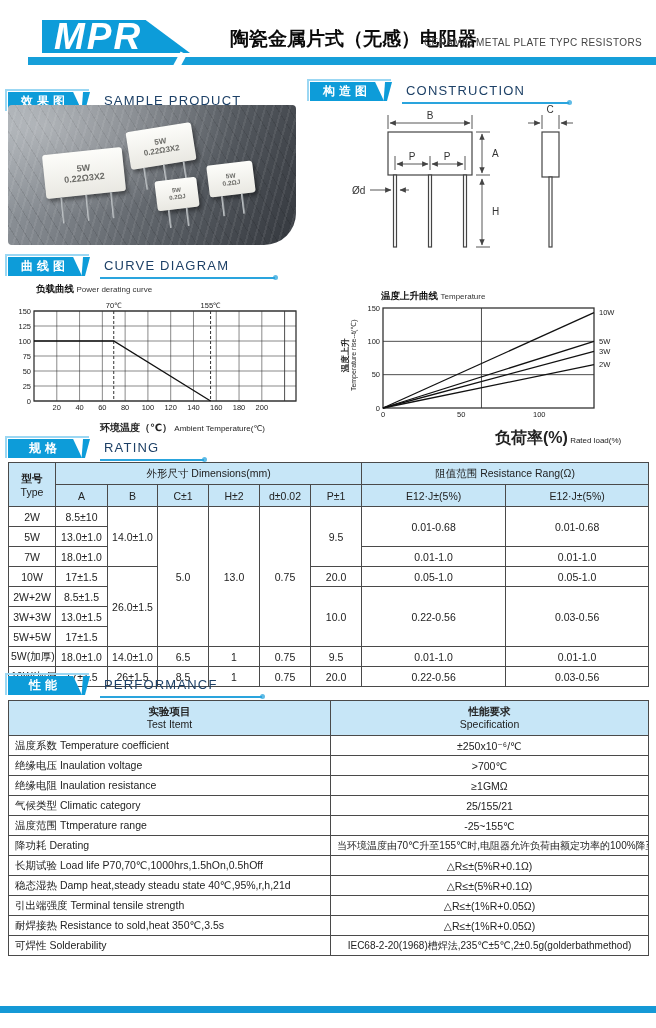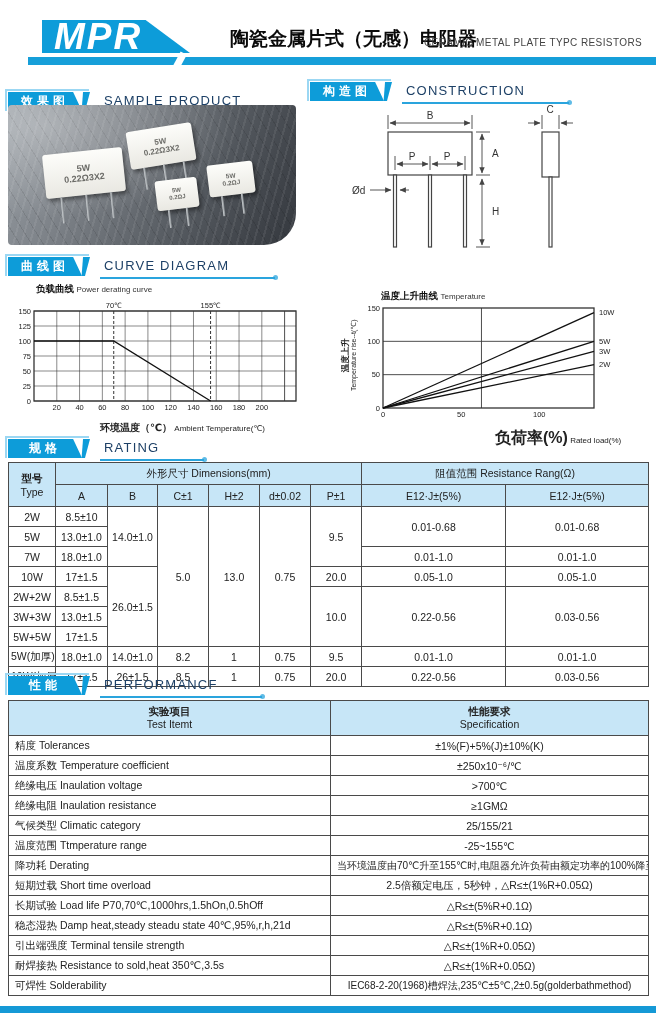--- a/index.html
+++ b/index.html
@@ -405,21 +405,21 @@
         <td>13.0±1.5</td>
       </tr>
       <tr>
         <td>5W+5W</td>
         <td>17±1.5</td>
       </tr>
       <tr>
         <td>5W(加厚)</td>
         <td>18.0±1.0</td>
         <td>14.0±1.0</td>
-        <td>8.2</td>
+        <td>6.5</td>
         <td>1</td>
         <td>0.75</td>
         <td>9.5</td>
         <td>0.01-1.0</td>
         <td>0.01-1.0</td>
       </tr>
       <tr>
         <td>10W(加厚)</td>
         <td>17±1.5</td>
         <td>26±1.5</td>
@@ -457,24 +457,20 @@
           <span>Test Itemt</span>
         </td>
         <td>
           <span class="hd-cn">性能要求</span><br>
           <span>Specification</span>
         </td>
       </tr>
     </thead>
     <tbody>
       <tr>
-          <td class="item">精度 Tolerances</td>
-          <td class="spec">±1%(F)+5%(J)±10%(K)</td>
-        </tr>
-      <tr>
           <td class="item">温度系数 Temperature coefficient</td>
           <td class="spec">±250x10⁻⁶/℃</td>
         </tr>
       <tr>
           <td class="item">绝缘电压 Inaulation voltage</td>
           <td class="spec">&gt;700℃</td>
         </tr>
       <tr>
           <td class="item">绝缘电阻 Inaulation resistance</td>
           <td class="spec">≥1GMΩ</td>
@@ -485,24 +481,20 @@
         </tr>
       <tr>
           <td class="item">温度范围 Ttmperature range</td>
           <td class="spec">-25~155℃</td>
         </tr>
       <tr>
           <td class="item">降功耗 Derating</td>
           <td class="spec small">当环境温度由70℃升至155℃时,电阻器允许负荷由额定功率的100%降至0%</td>
         </tr>
       <tr>
-          <td class="item">短期过载 Short time overload</td>
-          <td class="spec">2.5倍额定电压，5秒钟，△R≤±(1%R+0.05Ω)</td>
-        </tr>
-      <tr>
           <td class="item">长期试验 Load life P70,70℃,1000hrs,1.5hOn,0.5hOff</td>
           <td class="spec">△R≤±(5%R+0.1Ω)</td>
         </tr>
       <tr>
           <td class="item">稳态湿热 Damp heat,steady steadu state 40℃,95%,r,h,21d</td>
           <td class="spec">△R≤±(5%R+0.1Ω)</td>
         </tr>
       <tr>
           <td class="item">引出端强度 Terminal tensile strength</td>
           <td class="spec">△R≤±(1%R+0.05Ω)</td>

